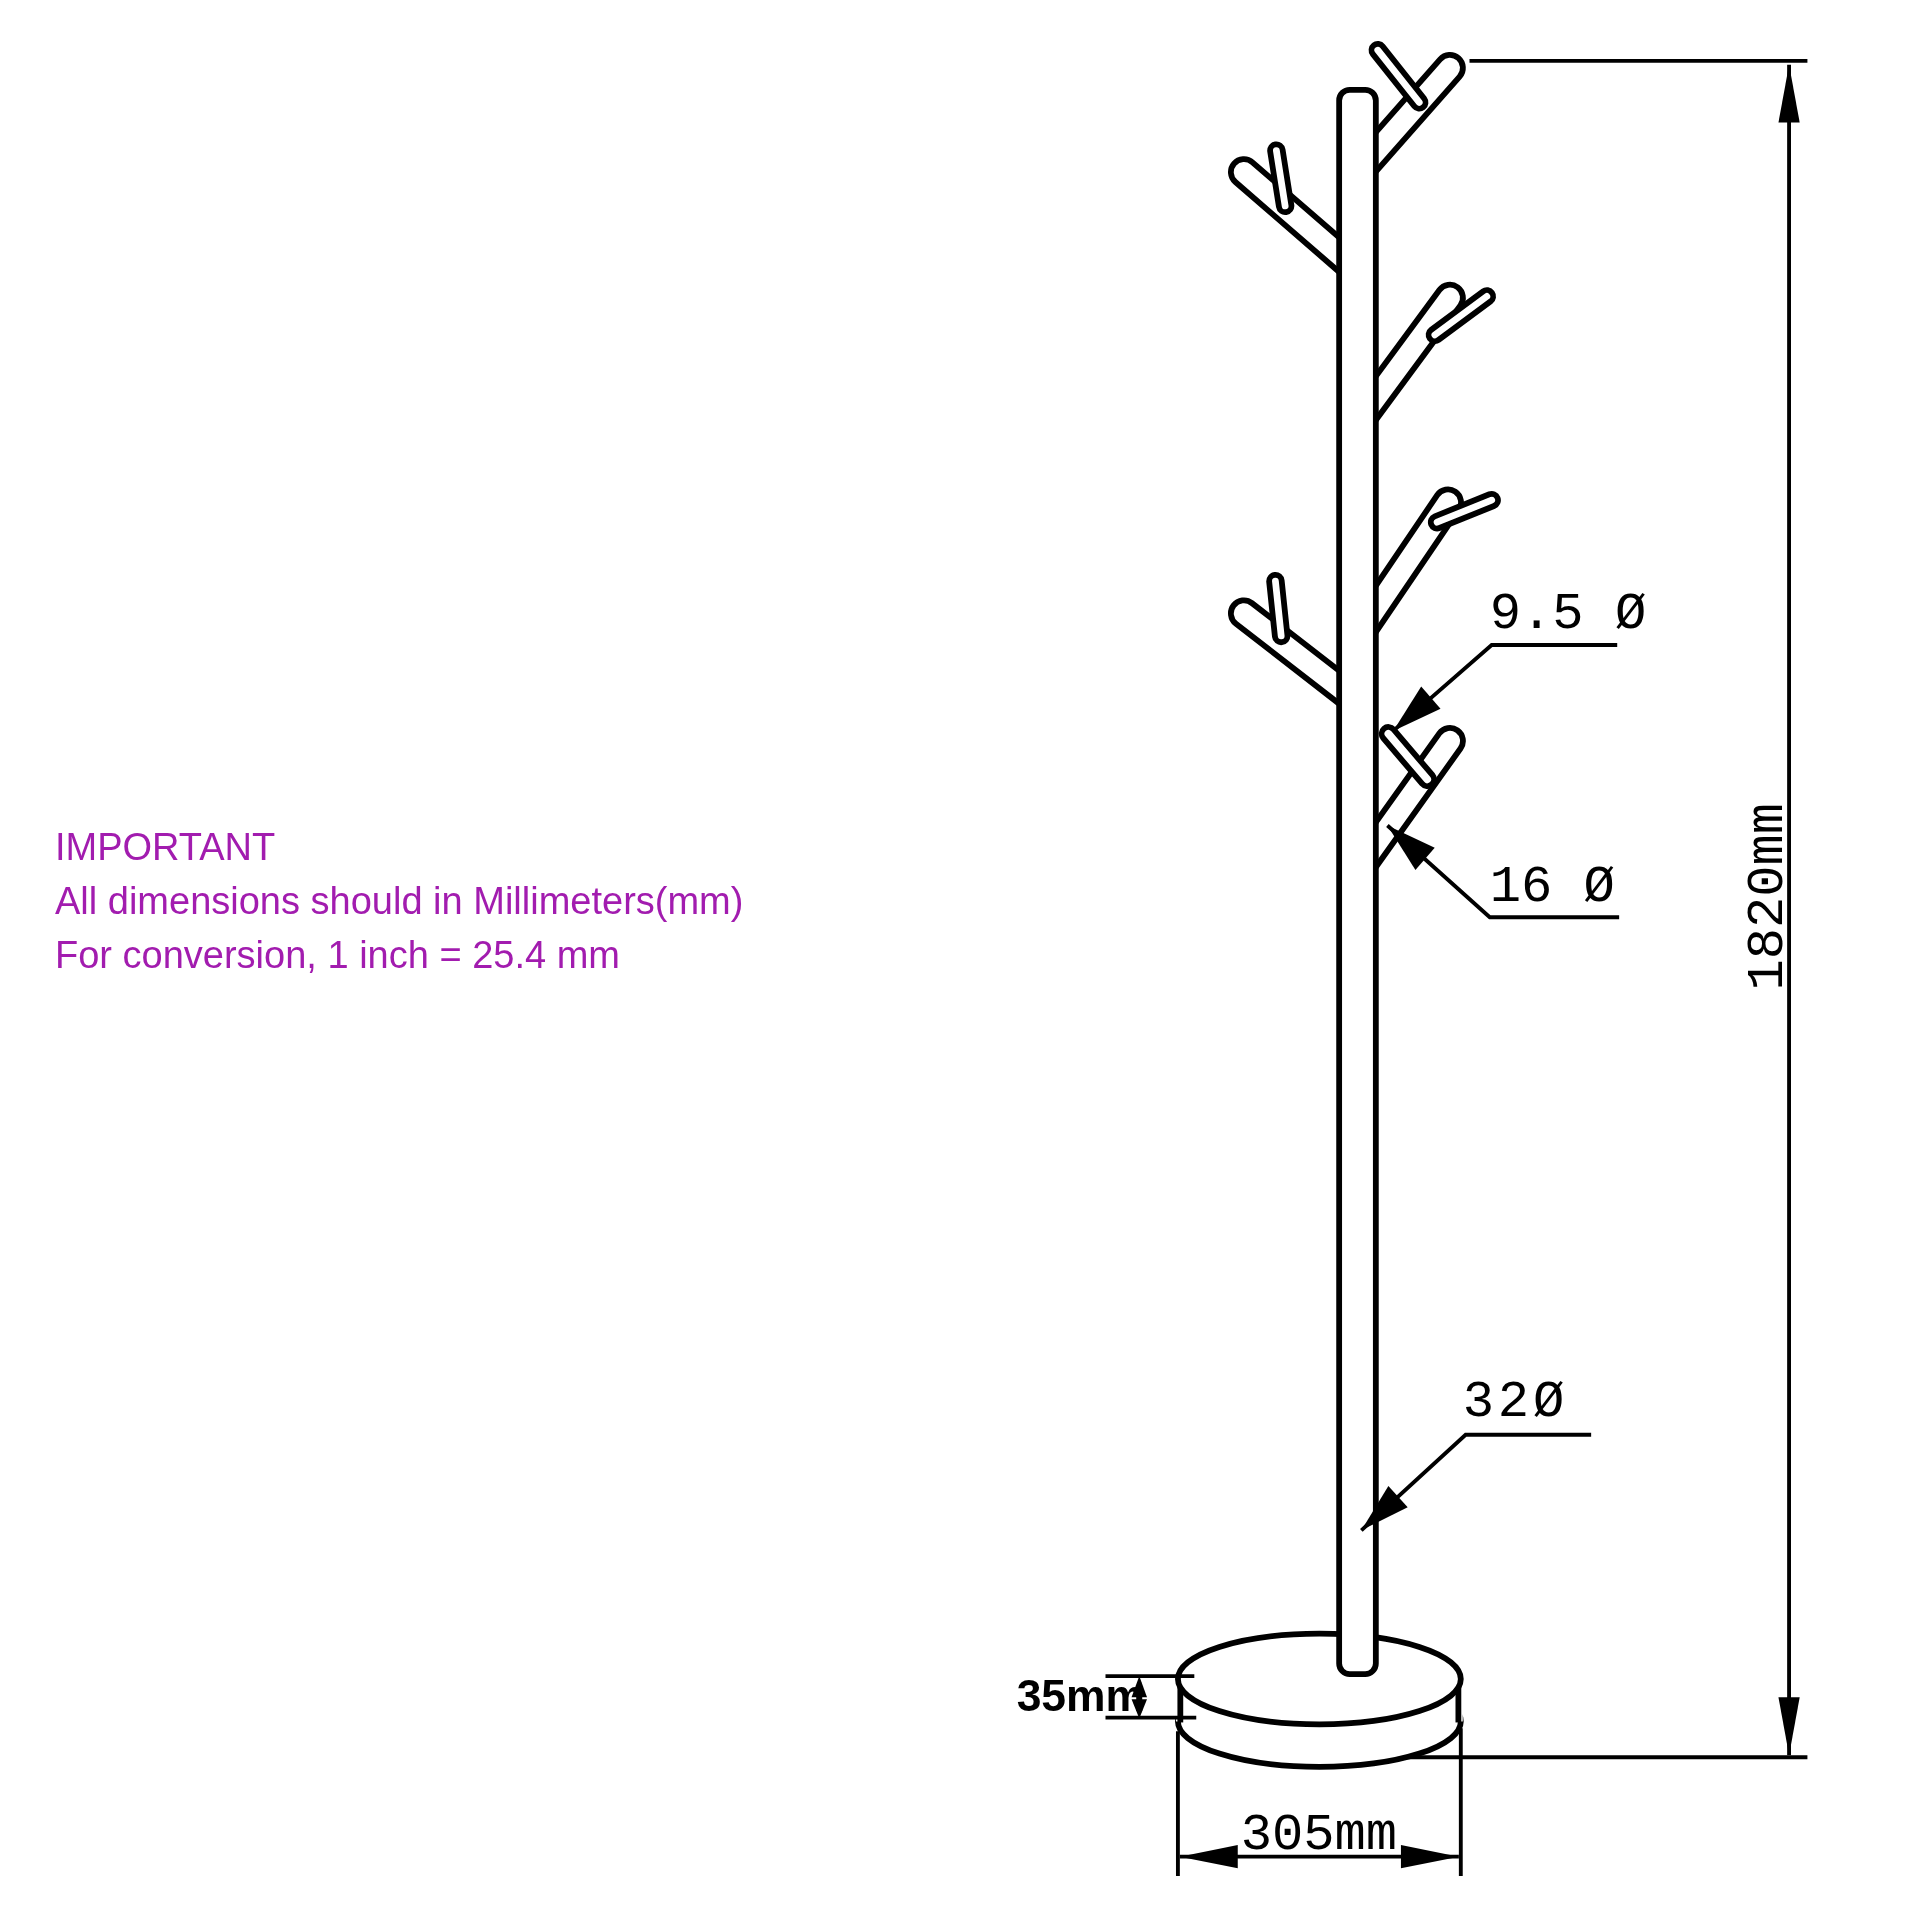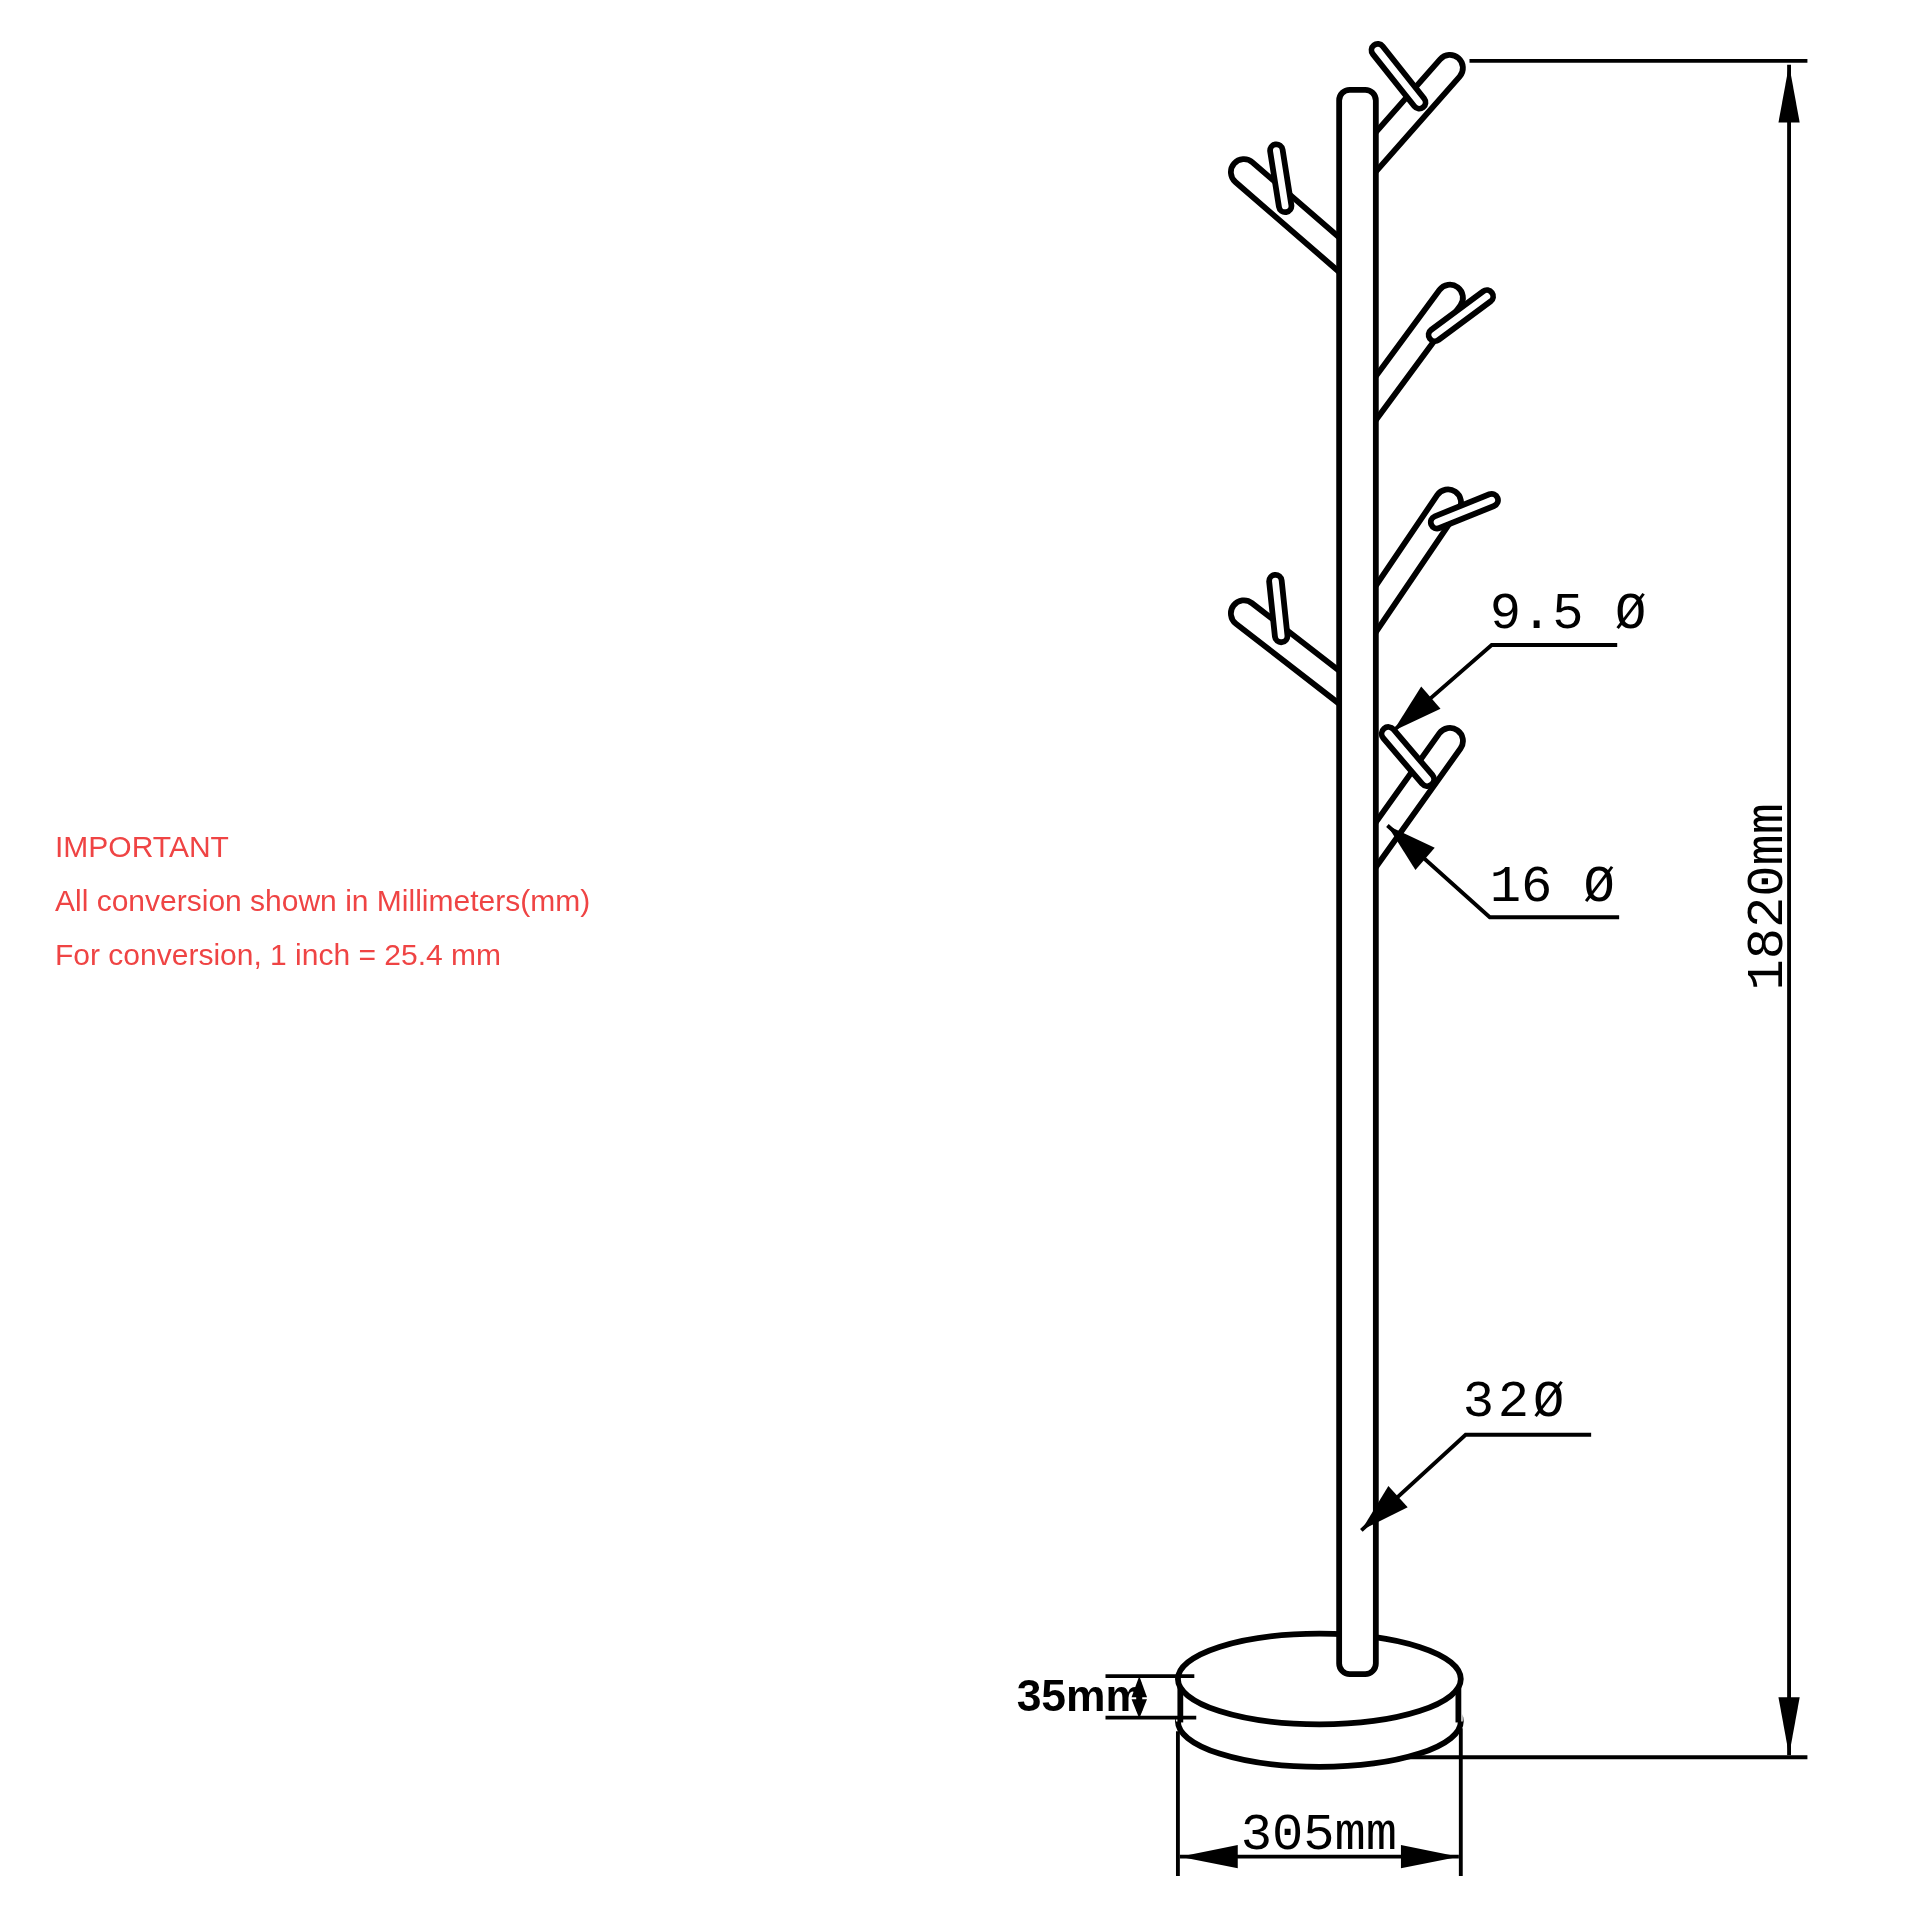--- a/index.html
+++ b/index.html
@@ -22,22 +22,22 @@
   .boldtext{
     font-family:"Liberation Sans", sans-serif;
     font-weight:bold;
     fill:#000000;
     font-size:46px;
   }
   .notice{
     position:absolute;
     left:55px;
     top:820px;
-    color:#ef4444;
-    font-size:30px;
+    color:#a21caf;
+    font-size:38px;
     line-height:54px;
     white-space:nowrap;
   }
   .notice div{min-height:54px;}
 </style>
 </head>
 <body>
 
 <div class="canvas">
 
@@ -107,18 +107,18 @@
       <line class="thin" x1="1513" y1="1790" x2="1513" y2="1943"></line>
       <line class="thin" x1="1222" y1="1923" x2="1511" y2="1923"></line>
       <polygon class="arrow" points="1222,1923 1282,1911 1282,1935"></polygon>
       <polygon class="arrow" points="1511,1923 1451,1911 1451,1935"></polygon>
       <text class="cadtext" x="1285" y="1915" font-size="56">305mm</text>
     </g>
   </svg>
 
   <div class="notice">
     <div>IMPORTANT</div>
-    <div>All conversion shown in Millimeters(mm)</div>
+    <div>All dimensions should in Millimeters(mm)</div>
     <div>For conversion, 1 inch = 25.4 mm</div>
   </div>
 
 </div>
 
 
 </body></html>

